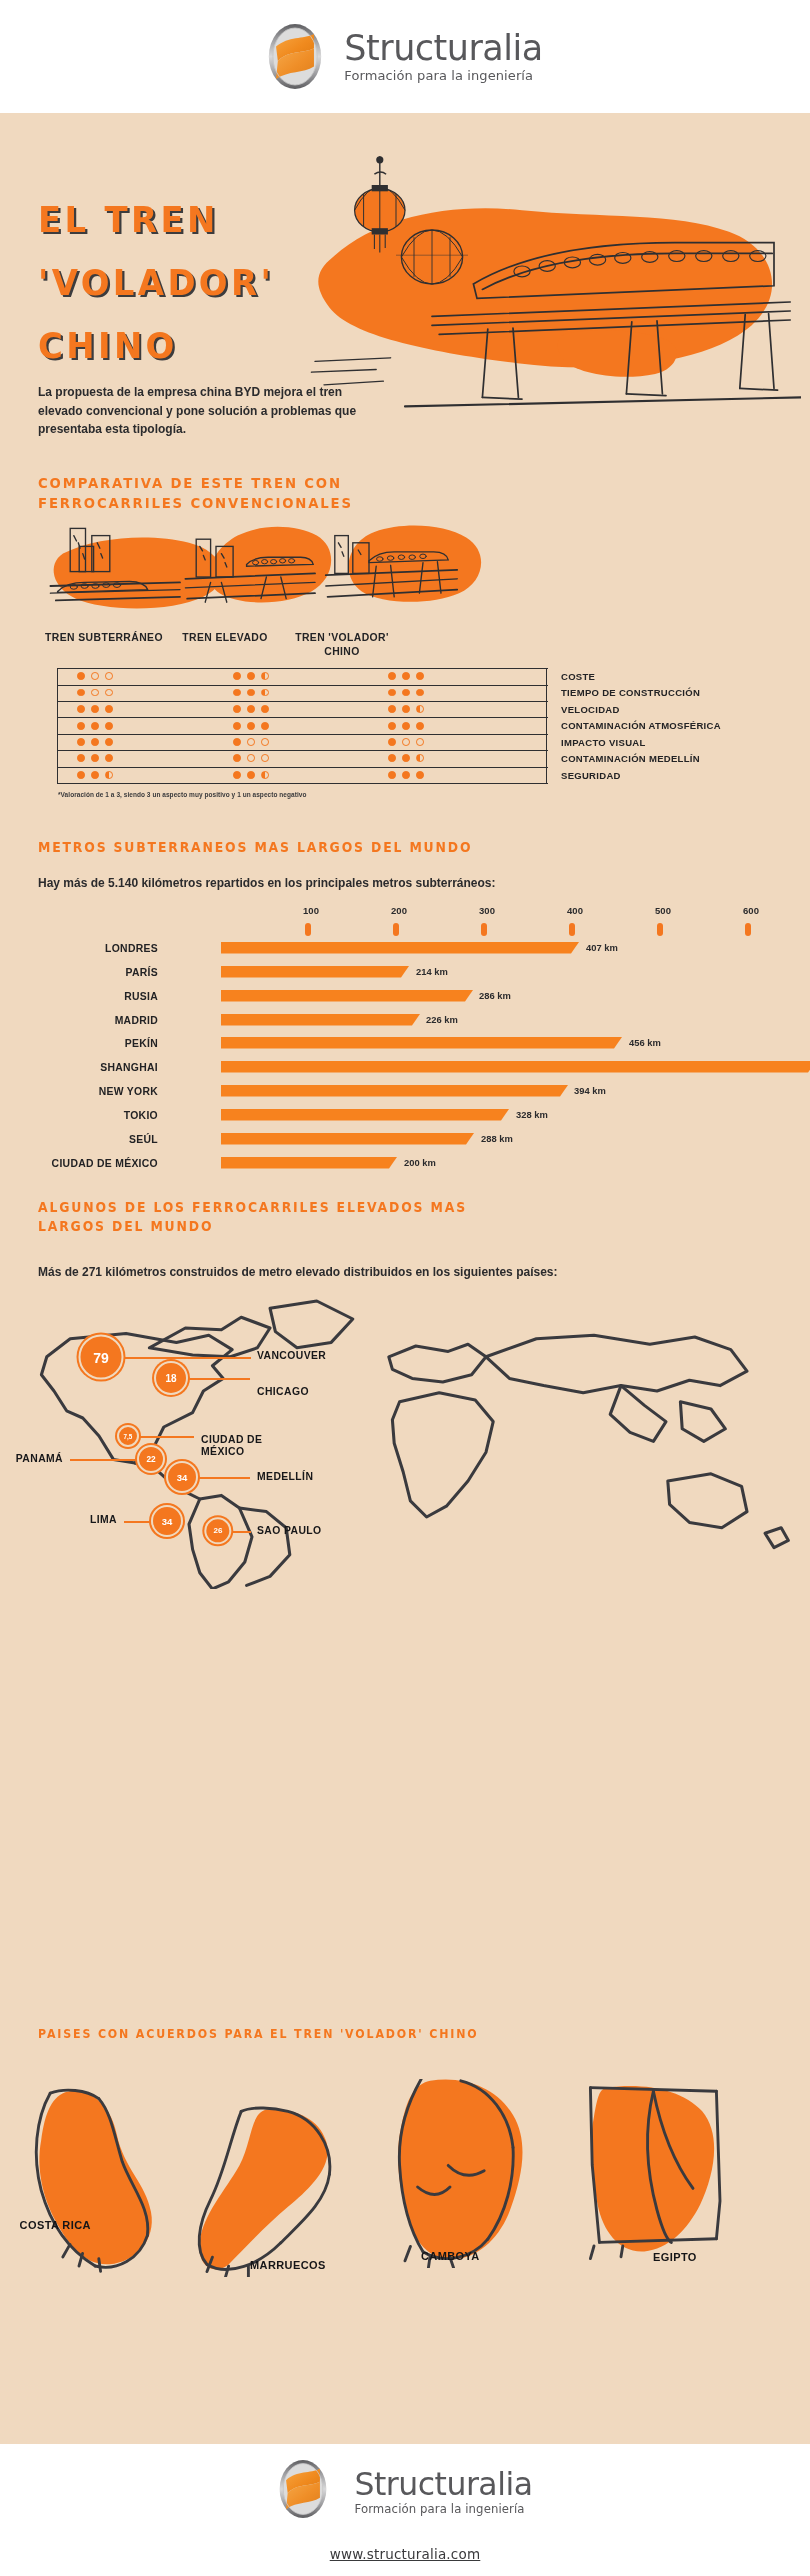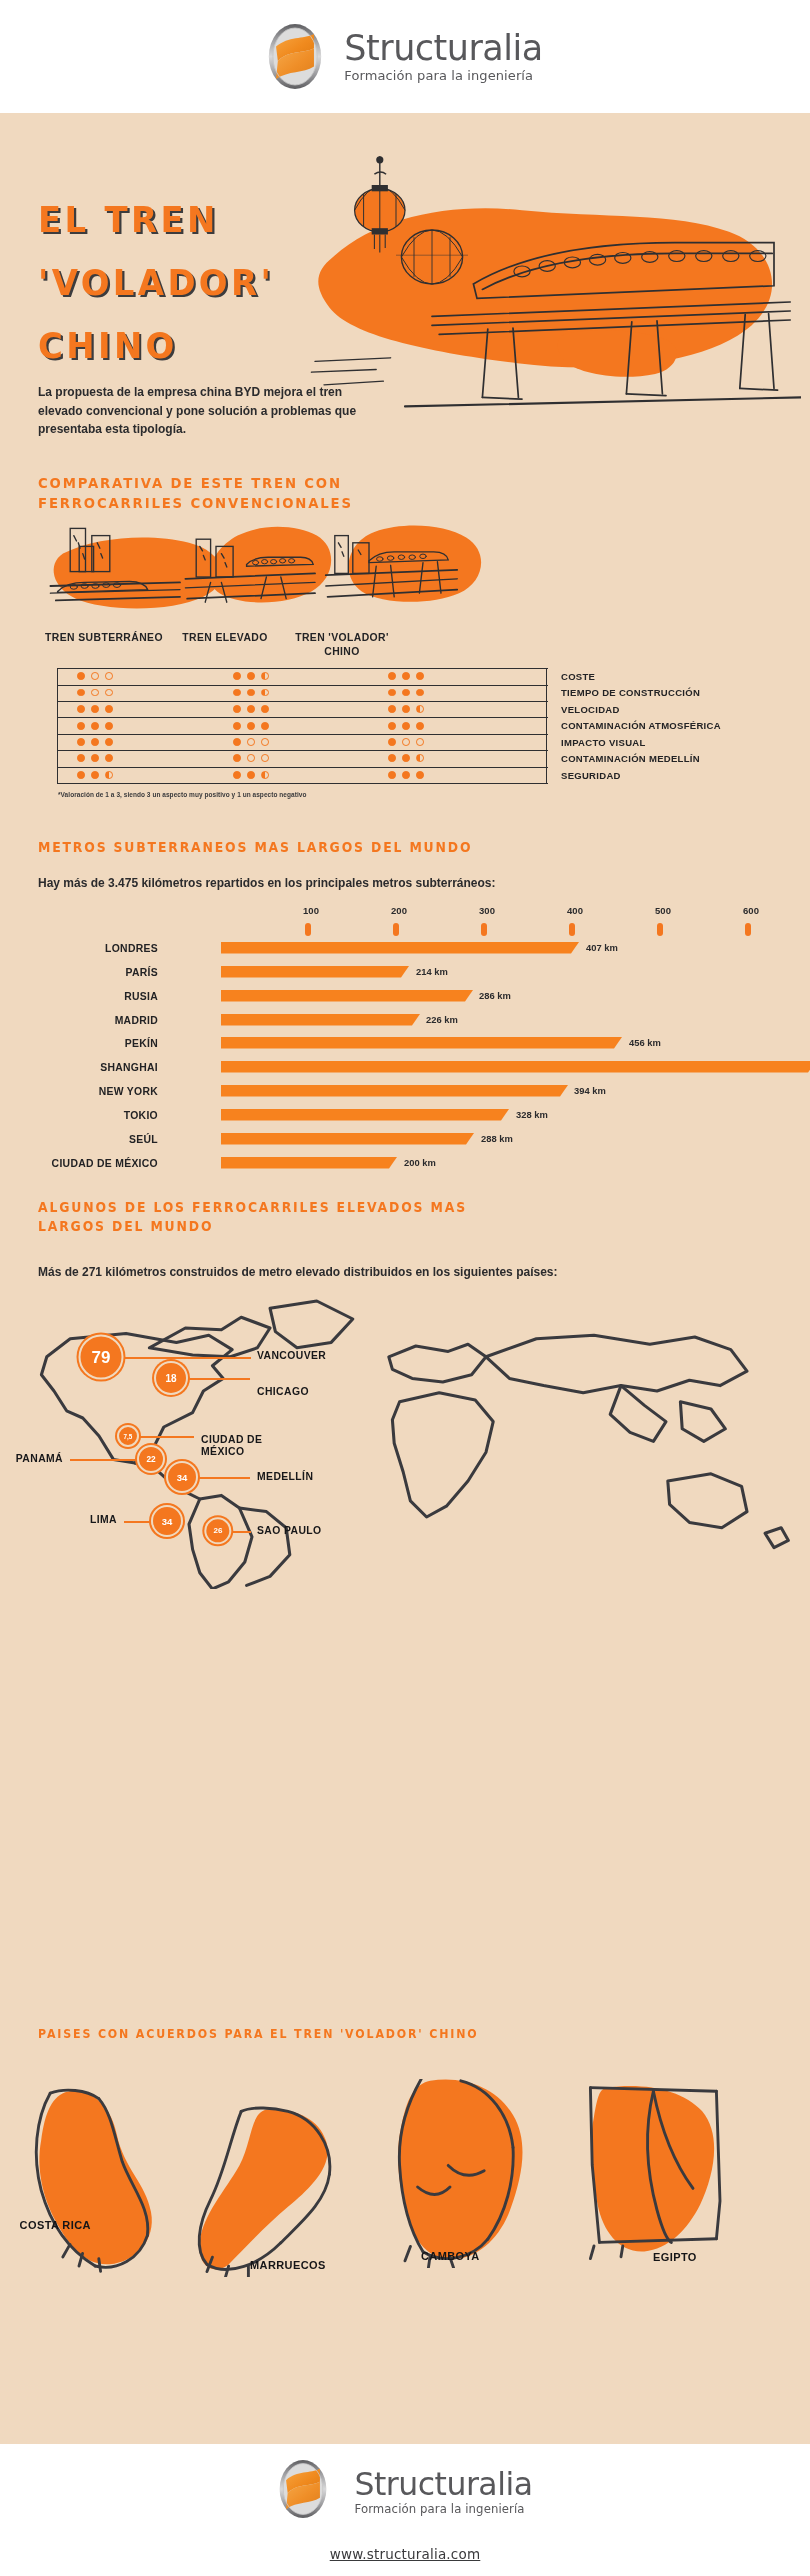--- a/index.html
+++ b/index.html
@@ -496,21 +496,21 @@
           <span class="dot full"></span>
           <span class="dot full"></span>
         </div>
         <div class="row-label" style="left: 504px; top: 102px;">SEGURIDAD</div>
         <div class="row-line" style="top: 115px;"></div>
       </div>
 
     <div class="body-text" id="table-footnote">*Valoración de 1 a 3, siendo 3 un aspecto muy positivo y 1 un aspecto negativo</div>
 
     <div class="stencil" id="sec2-heading">METROS SUBTERRANEOS MAS LARGOS DEL MUNDO</div>
-    <div class="body-text" id="sec2-sub">Hay más de 3.475 kilómetros repartidos en los principales metros subterráneos:</div>
+    <div class="body-text" id="sec2-sub">Hay más de 5.140 kilómetros repartidos en los principales metros subterráneos:</div>
 
     <div id="axis">
         <div class="tick-label" style="left: 308px;">100</div>
         <div class="tick" style="left: 305px;"></div>
         <div class="tick-label" style="left: 396px;">200</div>
         <div class="tick" style="left: 393px;"></div>
         <div class="tick-label" style="left: 484px;">300</div>
         <div class="tick" style="left: 481px;"></div>
         <div class="tick-label" style="left: 572px;">400</div>
         <div class="tick" style="left: 569px;"></div>
@@ -600,21 +600,21 @@
                    L766 98 L730 110 L690 104 L648 112 L604 104 L566 96 Z"></path>
           <path d="M690 104 L716 126 L740 144 L726 166 L700 156 L678 136 Z"></path>
           <path d="M756 122 L790 130 L806 152 L782 166 L758 152 Z"></path>
 
           <path d="M742 210 L790 202 L824 216 L830 244 L802 262 L766 256 L744 236 Z"></path>
           <path d="M850 268 L868 262 L876 276 L860 284 Z"></path>
         </g>
       </svg>
     <div class="leader" style="left: 122px; width: 129px; top: 65px;"></div>
         <div class="node" style="left: 101px; top: 65px;">
-          <div class="node-ring" style="width: 41px; height: 41px; font-size: 17px;">79</div>
+          <div class="node-ring" style="width: 41px; height: 41px; font-size: 14px;">79</div>
         </div>
         <div class="node-label" style="top: 58px; left: 257px;">VANCOUVER</div>
         <div class="leader" style="left: 186px; width: 64px; top: 86px;"></div>
         <div class="node" style="left: 171px; top: 86px;">
           <div class="node-ring" style="width: 30px; height: 30px; font-size: 10px;">18</div>
         </div>
         <div class="node-label" style="top: 94px; left: 257px;">CHICAGO</div>
         <div class="leader" style="left: 137px; width: 57px; top: 144px;"></div>
         <div class="node" style="left: 128px; top: 144px;">
           <div class="node-ring" style="width: 18px; height: 18px; font-size: 6.3px;">7,5</div>

